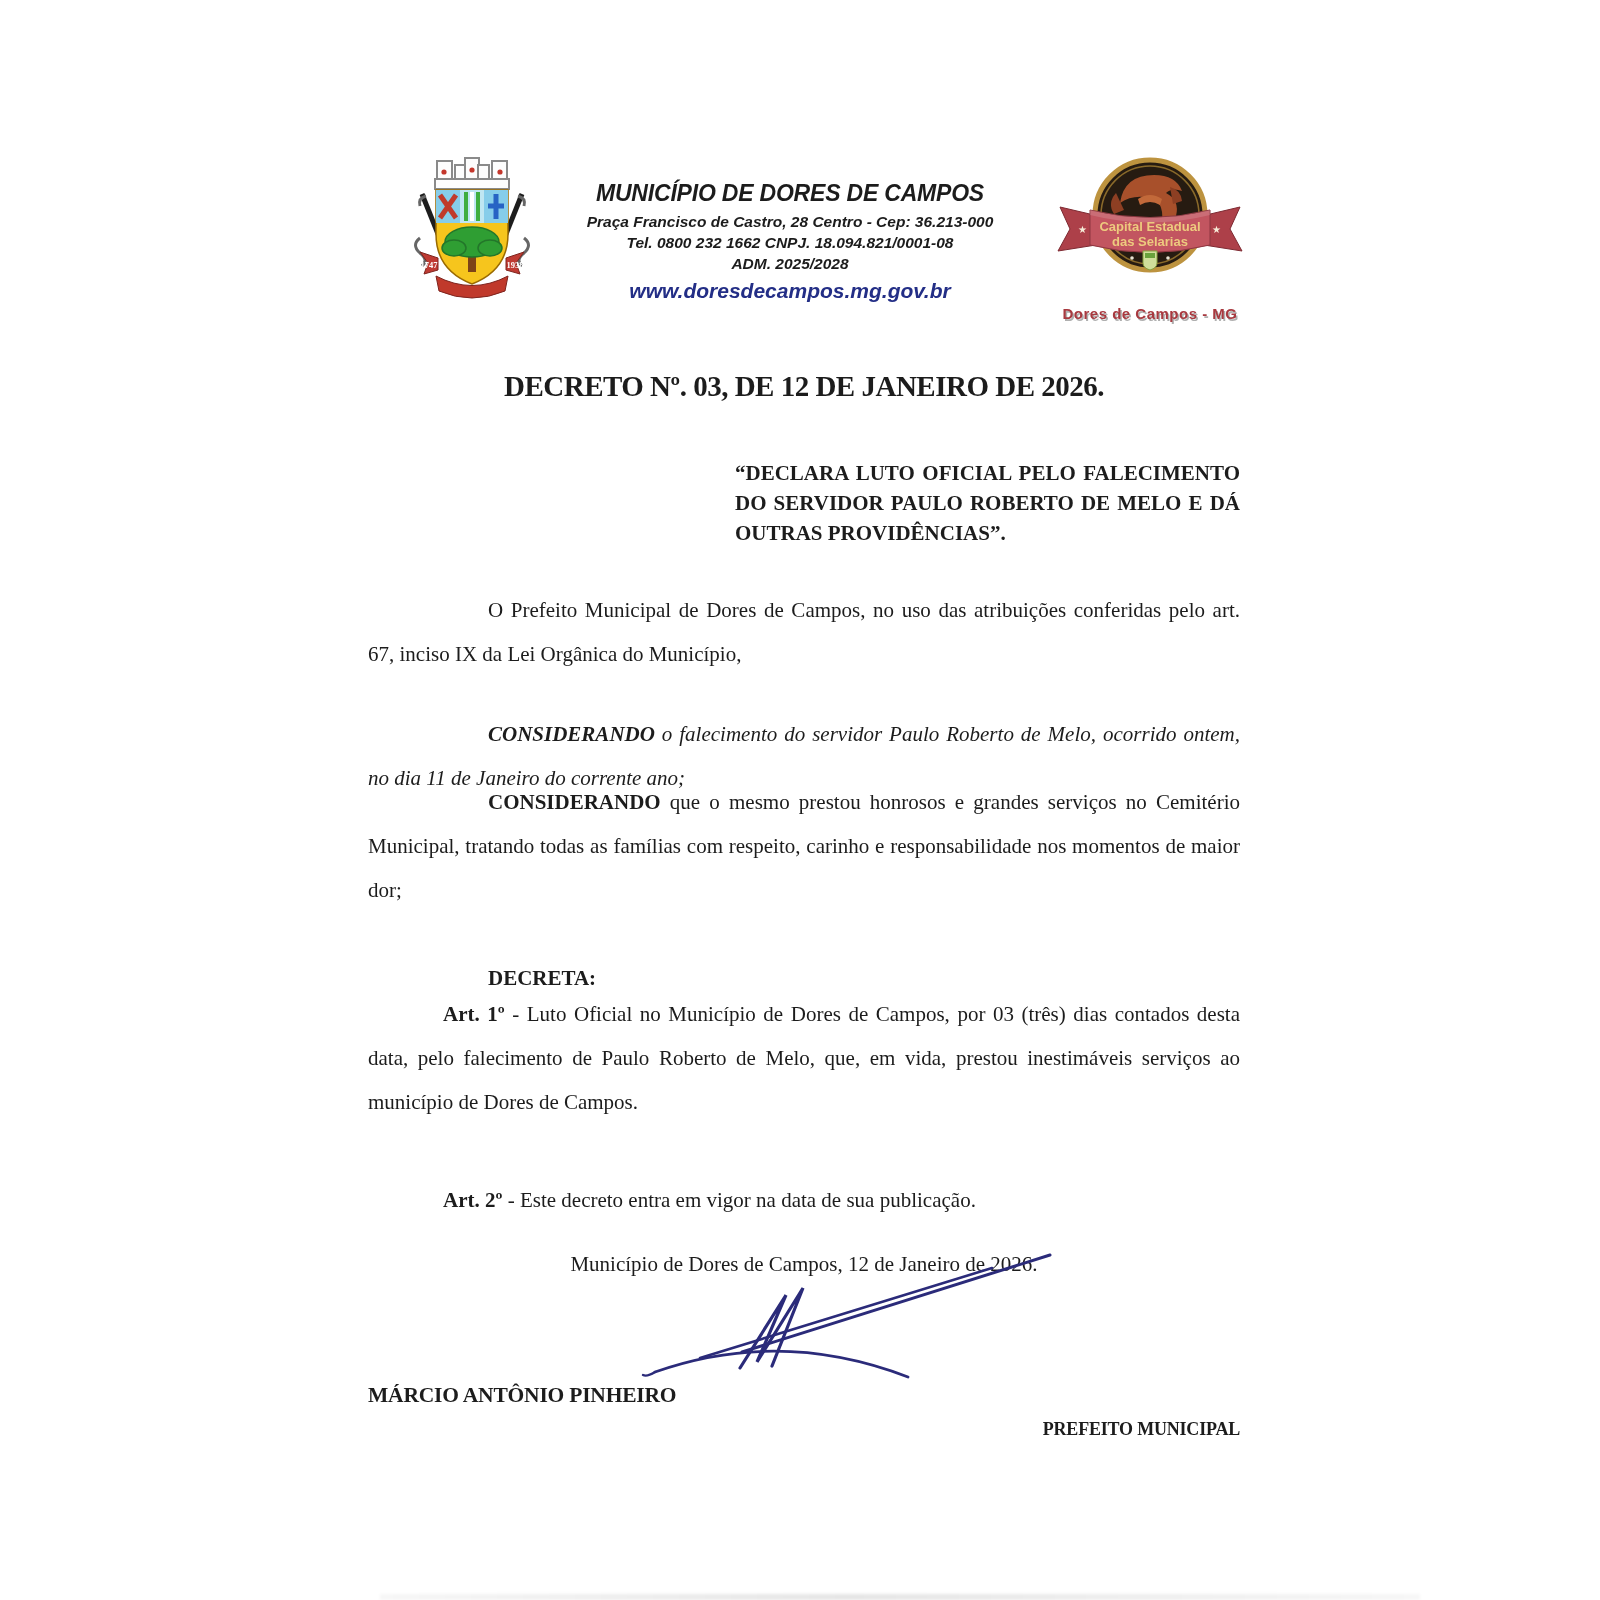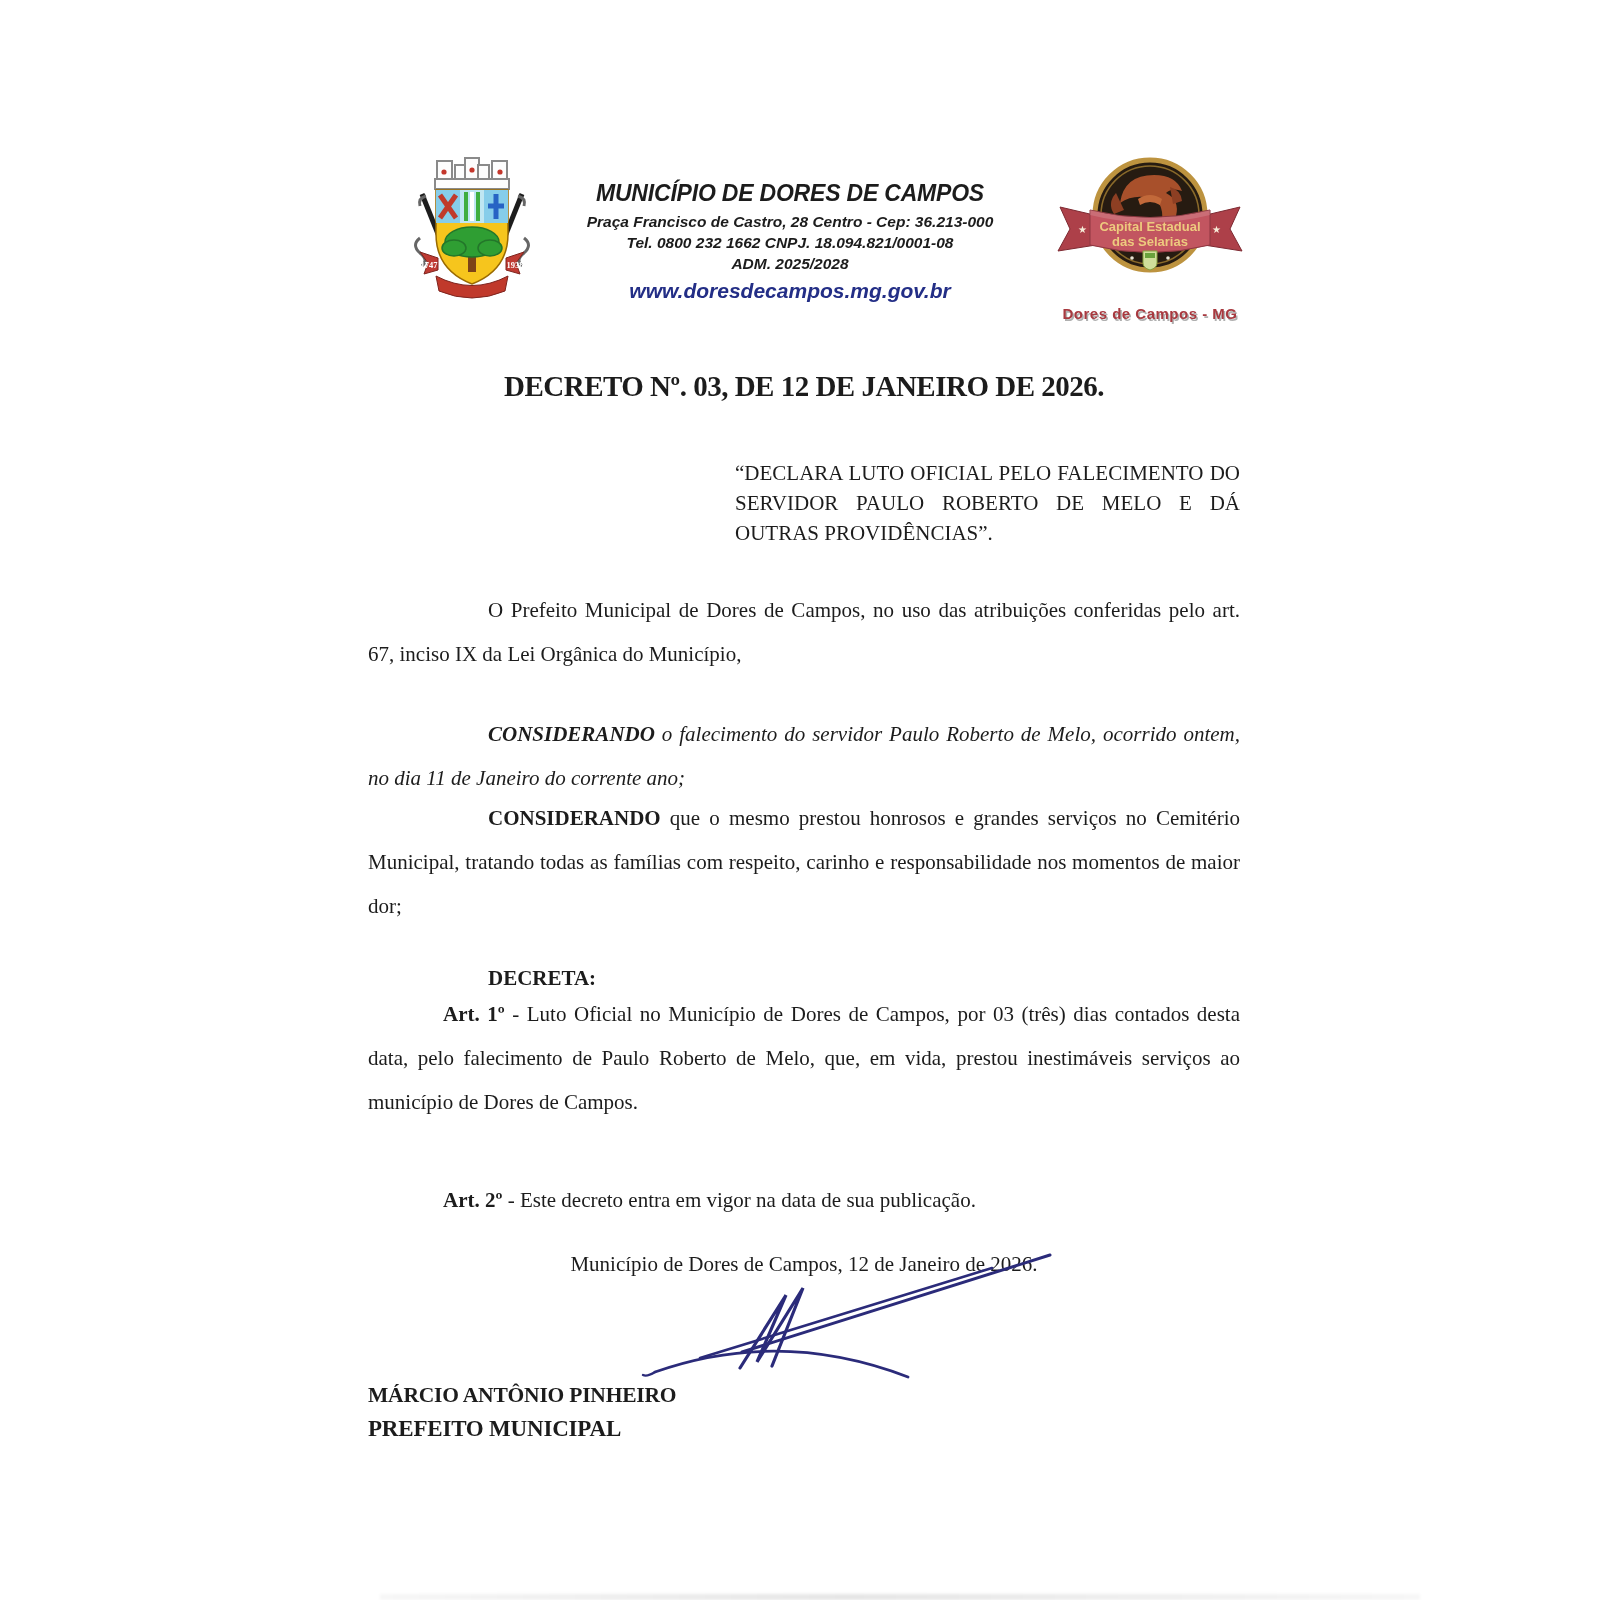--- a/index.html
+++ b/index.html
@@ -17,41 +17,41 @@
   .hdr-site { display:inline-block; margin-top:5px; font-size:21px; }
   .badge { position:absolute; left:1050px; top:153px; width:200px; }
   .badge svg { width:200px; height:150px; display:block; }
   .badge-caption { margin-top:2px; text-align:center; font-family:"Liberation Sans", sans-serif;
                    font-weight:bold; font-size:15px; letter-spacing:0.5px;
                    text-shadow:1.5px 1.5px 0 rgba(110,110,110,0.55); }
 
   
   .doc-title { position:absolute; left:368px; top:370px; width:872px; text-align:center;
                font-weight:bold; font-size:29px; letter-spacing:-0.5px; }
-  .doc-summary { position:absolute; left:735px; top:458px; width:505px; font-weight:normal;
+  .doc-summary { position:absolute; left:735px; top:458px; width:505px; font-weight:bold;
                  font-size:21px; line-height:30px; text-align:justify; }
   .para { position:absolute; left:368px; width:872px; font-size:21px; line-height:44px;
           text-align:justify; }
   .ind120 { text-indent:120px; }
   .ind75  { text-indent:75px; }
   .lead { font-weight:bold; }
   .p-preamble { top:588px; }
   .p-cons1    { top:712px;font-style:italic; }
-  .p-cons2    { top:796px; }
+  .p-cons2    { top:780px; }
   .p-decreta  { top:956px; font-weight:bold; }
   .p-art1     { top:992px; }
   .p-art2     { top:1178px; }
   .p-date     { top:1242px; text-align:center; }
 
   
   .sig-svg { position:absolute; left:600px; top:1235px; width:480px; height:170px; }
   .sig-name { position:absolute; left:368px; top:1382px; width:872px; text-align:left;
               font-weight:bold; font-size:21.5px; line-height:26px; letter-spacing:-0.2px; }
-  .sig-role { position:absolute; left:368px; top:1416px; width:872px; text-align:left;
-              font-weight:bold; font-size:23px; line-height:26px; letter-spacing:-0.2px; }
+  .sig-role { position:absolute; left:368px; top:1416px; width:872px; text-align:right;
+              font-weight:bold; font-size:18px; line-height:26px; letter-spacing:-0.2px; }
 
   .bottom-smudge { position:absolute; left:380px; right:180px; bottom:0; height:6px;
                    background:linear-gradient(90deg, rgba(0,0,0,0.03), rgba(0,0,0,0.10) 45%, rgba(0,0,0,0.03));
                    filter:blur(1.5px); }
 </style>
 </head>
 <body>
 
 <div class="sheet">
 

